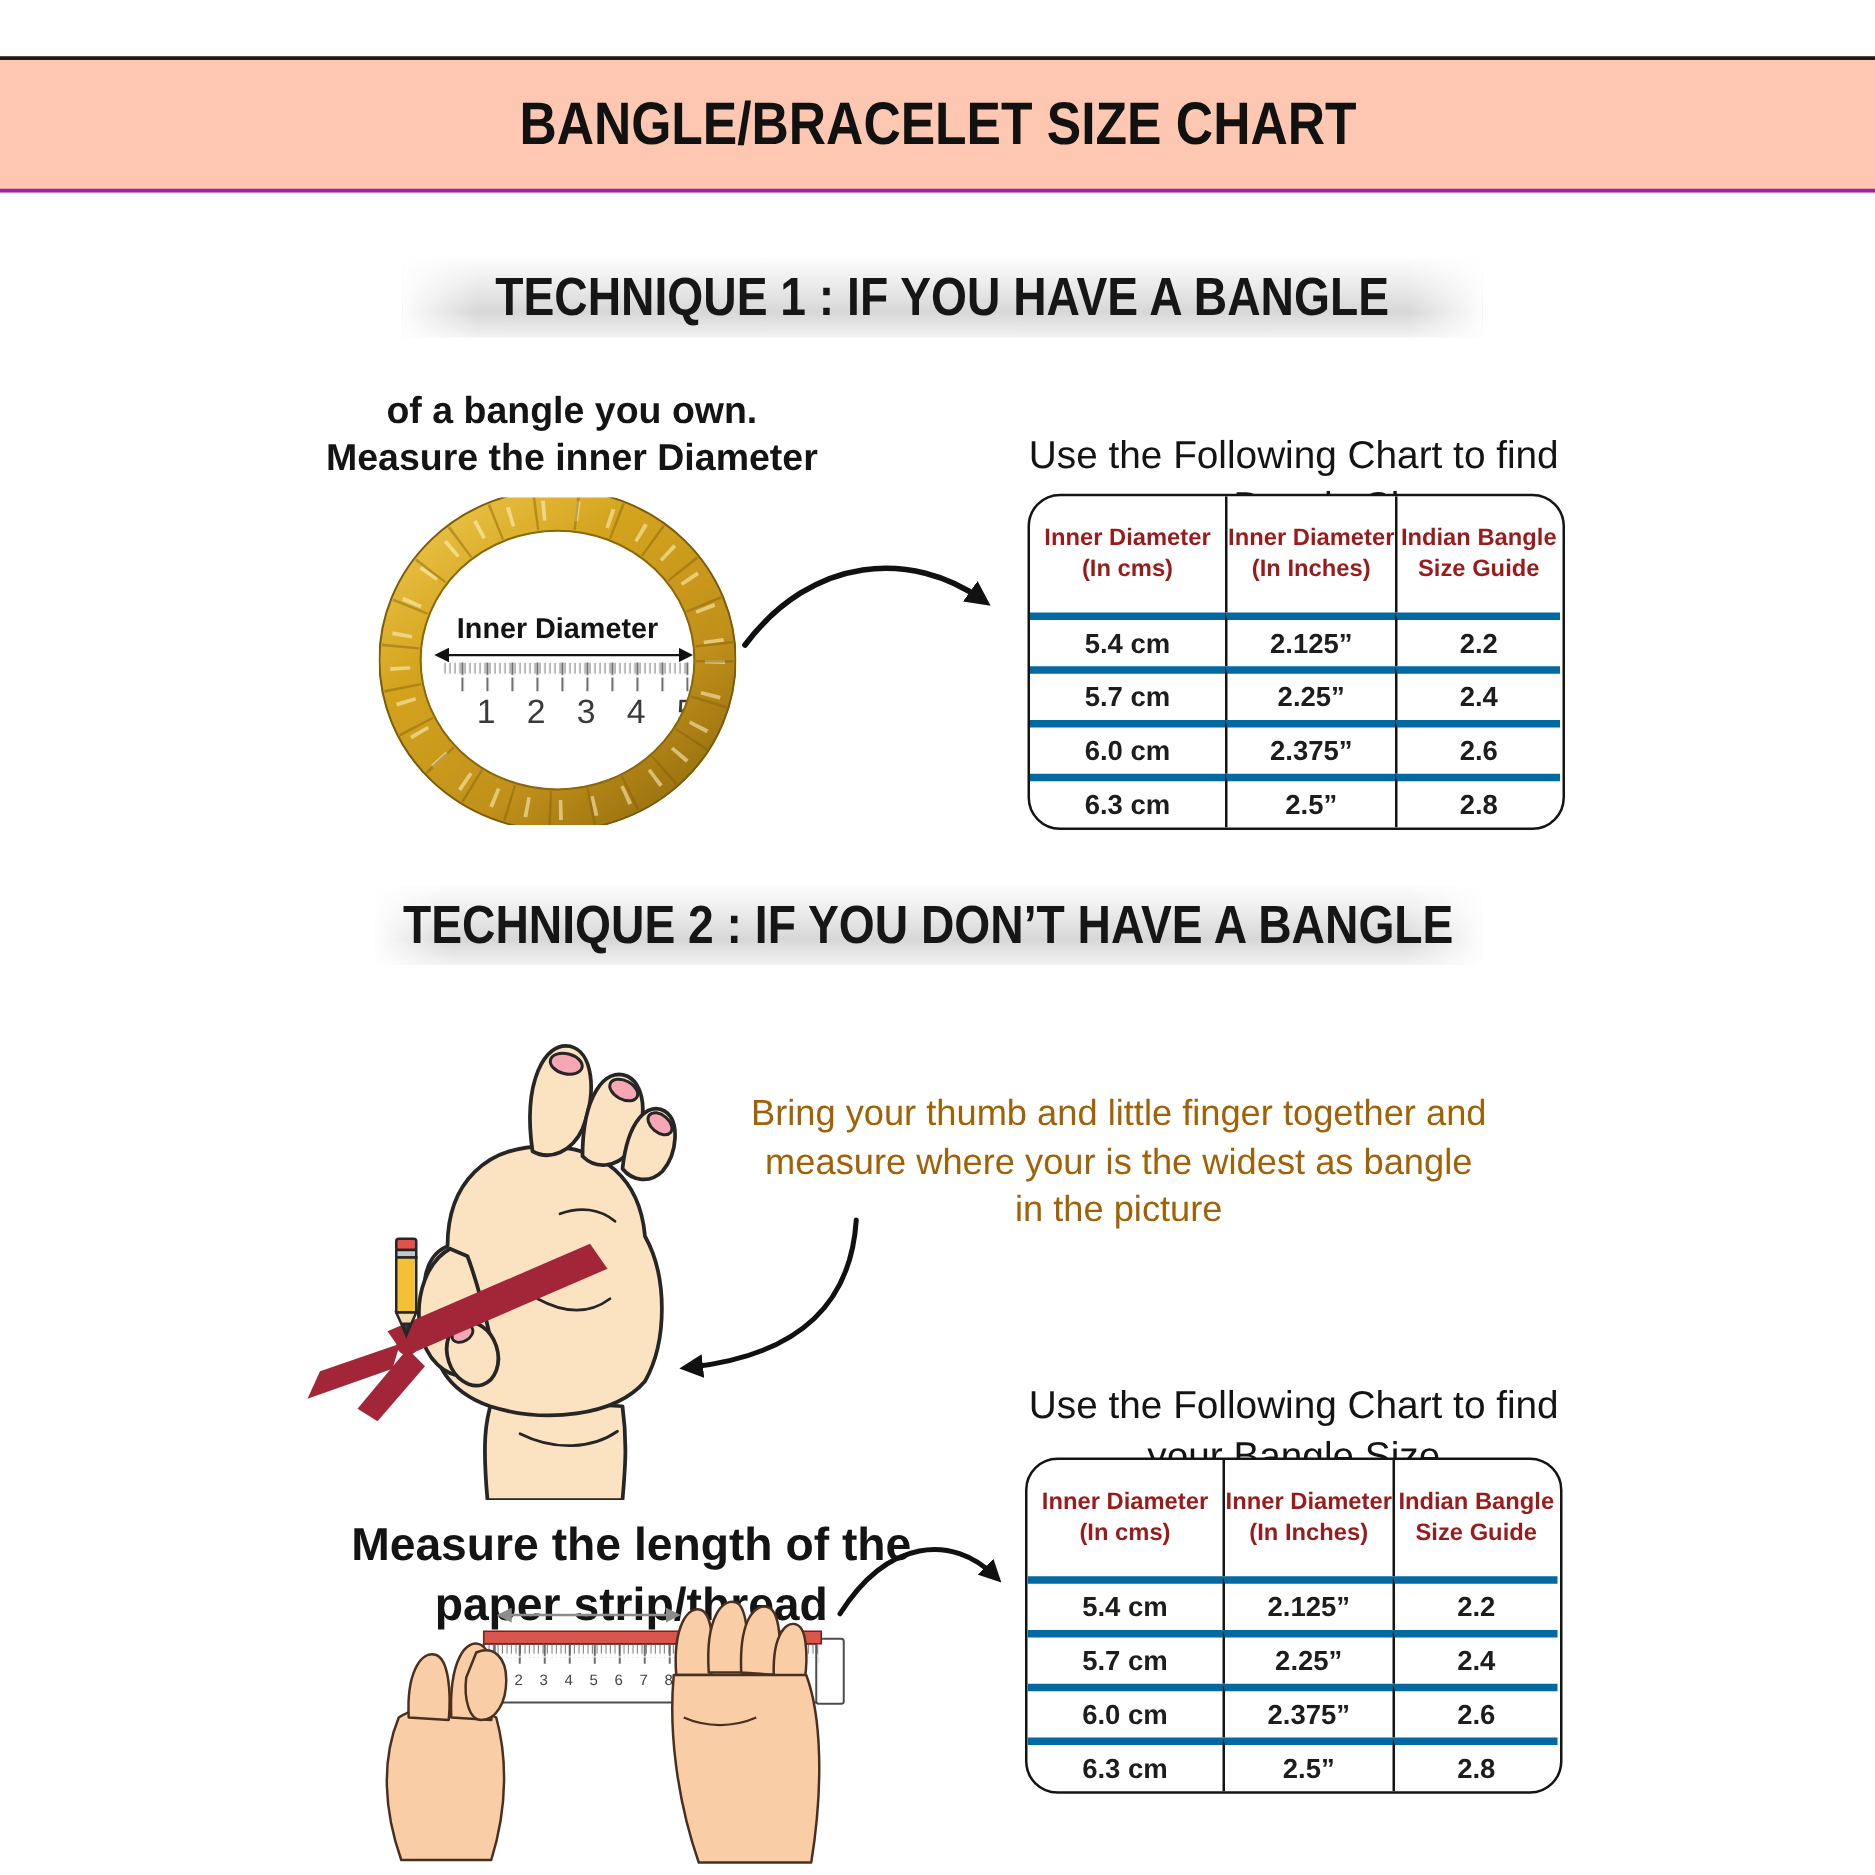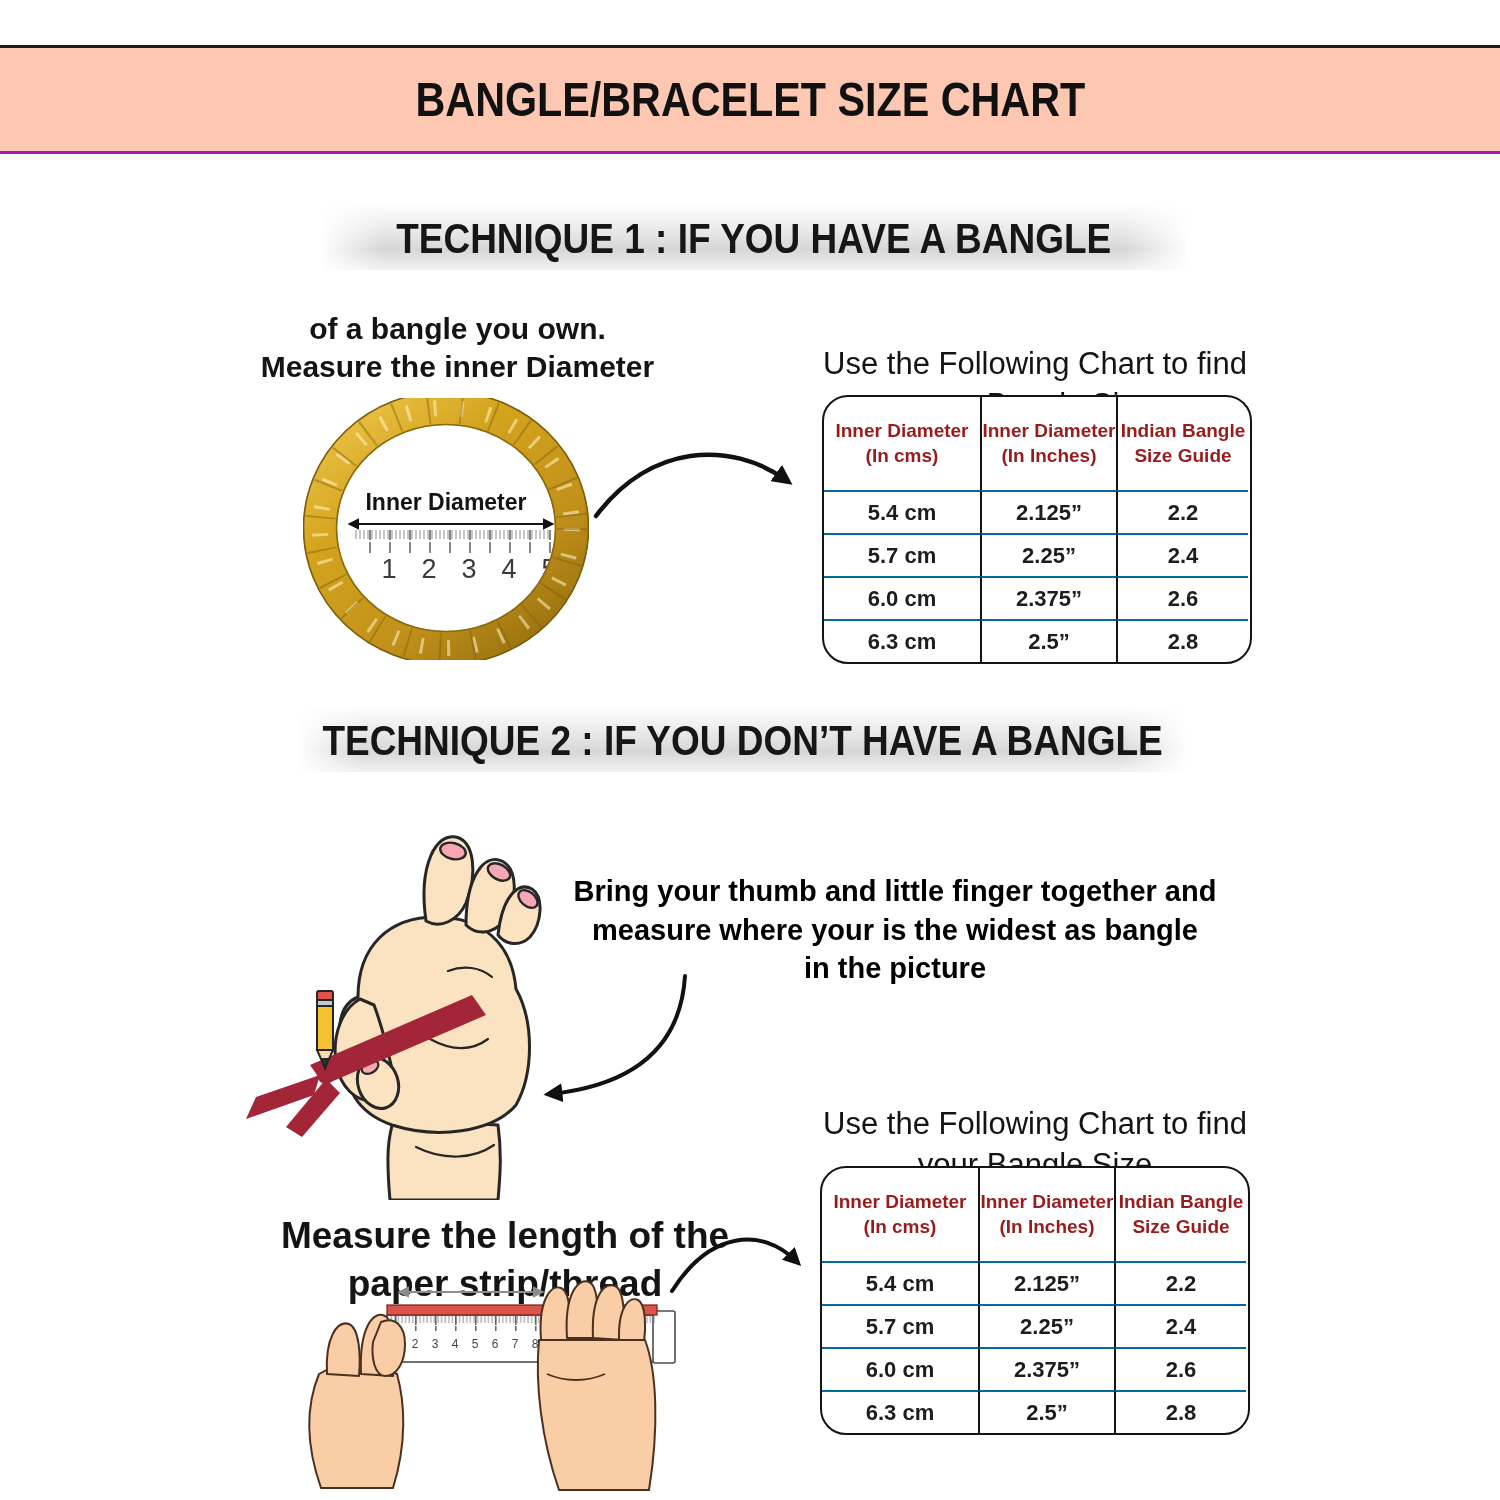--- a/index.html
+++ b/index.html
@@ -24,33 +24,33 @@
   .tech-band{
     height:64px;
     background:
       linear-gradient(90deg, rgba(255,255,255,.95) 0%, rgba(255,255,255,0) 7%, rgba(255,255,255,0) 93%, rgba(255,255,255,.95) 100%),
       linear-gradient(180deg,#fdfdfd 0%, #ebebeb 35%, #d7d7d7 68%, #f2f2f2 100%);
     display:flex;align-items:center;justify-content:center;
   }
   .tech-band .t{font-size:43px;font-weight:700;color:#161616;}
 
   .instr{font-size:30px;font-weight:600;line-height:1.27;color:#141414;}
-  .instr-med{font-size:29px;font-weight:700;line-height:1.33;color:#000000;}
+  .instr-med{font-size:29px;font-weight:400;line-height:1.33;color:#a16207;}
   .chart-heading{font-size:31px;font-weight:500;line-height:1.32;color:#141414;margin-top:36px;}
   .measure-bold{font-size:37px;font-weight:700;line-height:1.3;color:#141414;}
 
   
   .size-table{
     width:426px;height:265px;background:#fff;
     border:2px solid #141414;border-radius:26px;overflow:hidden;
     display:grid;grid-template-columns:156px 136px 132px;grid-template-rows:93px 43px 43px 43px 43px;
   }
   .size-table .cell{
     display:flex;flex-direction:column;align-items:center;justify-content:center;
-    border-top:2px solid #0369a1;border-left:2px solid #141414;
+    border-top:6px solid #0369a1;border-left:2px solid #141414;
   }
   .size-table .cell.c0{border-left:none;}
   .size-table .cell.r0{border-top:none;}
   .size-table .hcell{color:#991b1b;font-size:19px;font-weight:700;line-height:1.3;}
   .size-table .dcell{font-size:22px;font-weight:700;color:#1d1d1d;}
   svg text{font-family:"Liberation Sans", sans-serif;}
 </style>
 </head>
 <body>
 

